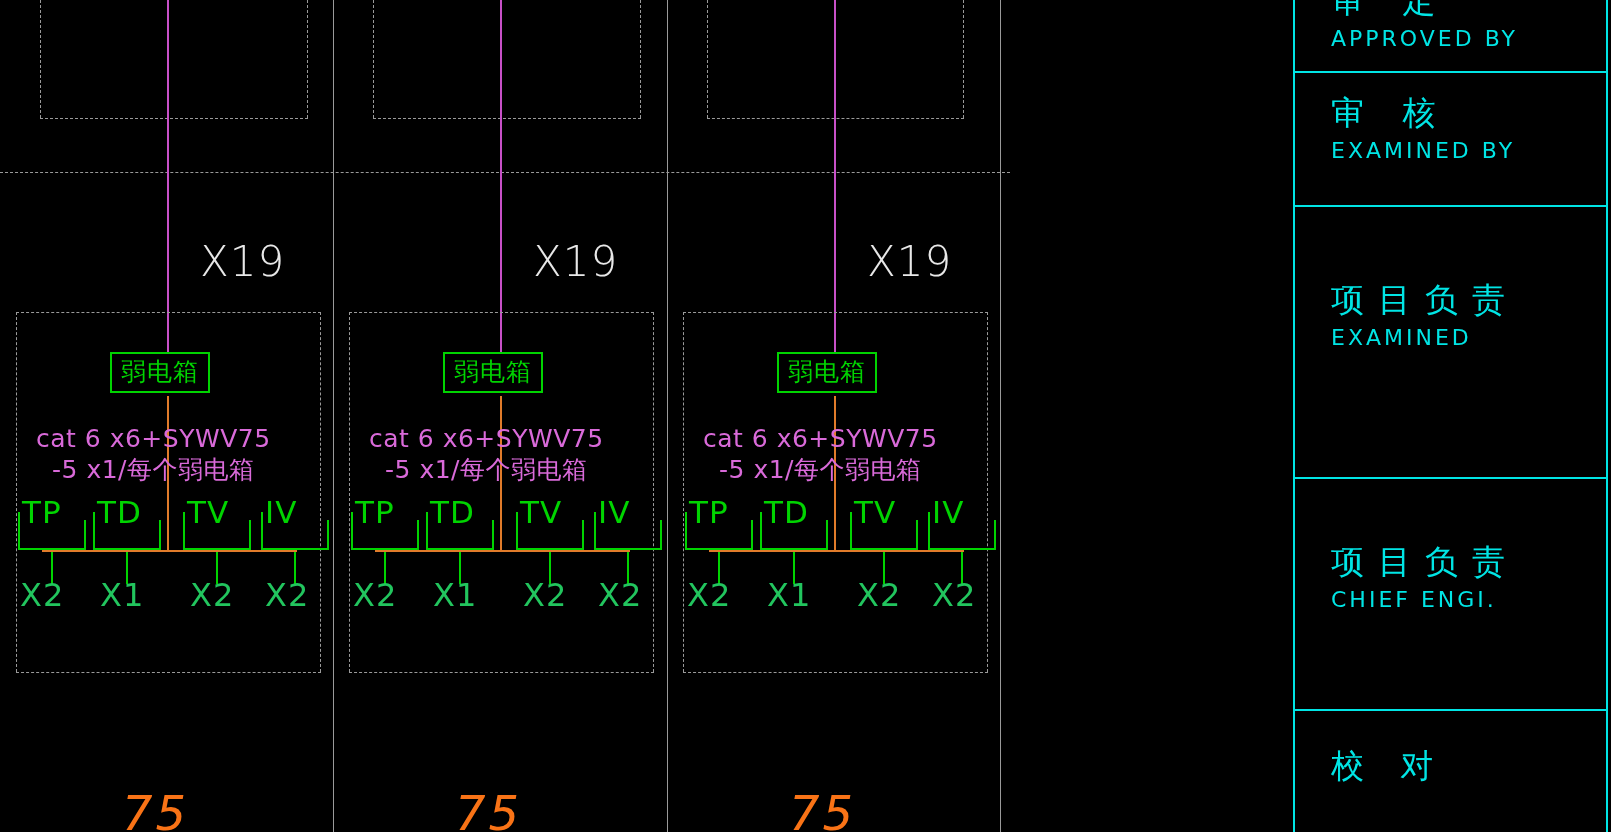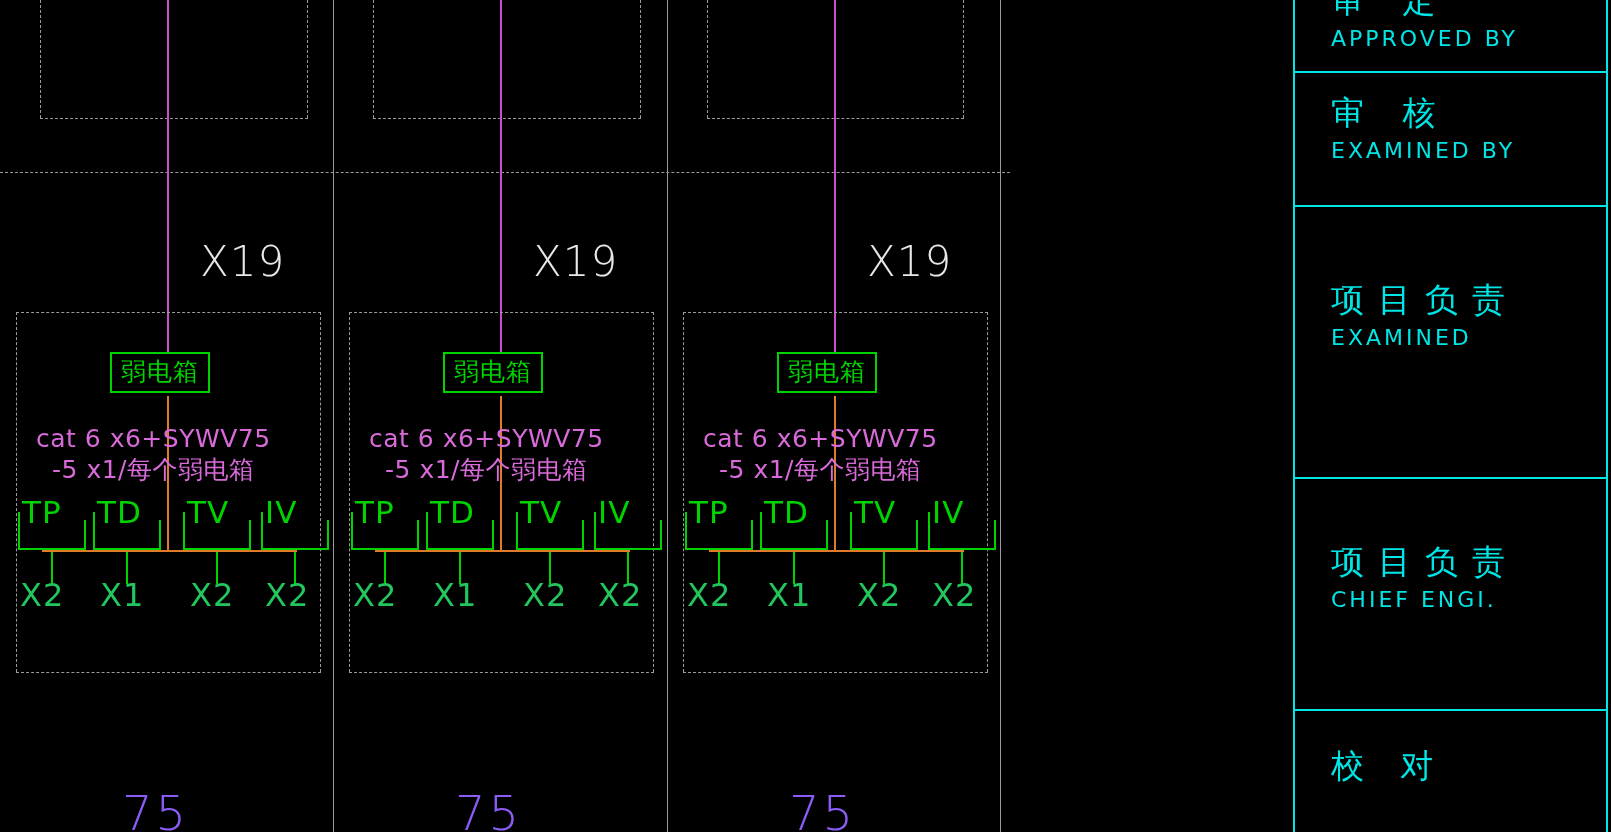--- a/index.html
+++ b/index.html
@@ -14,21 +14,21 @@
   .vline{position:absolute;width:1px;}
 
   .gray{background:#9a9a9a;}
 
   .dashv{
     position:absolute;width:0;border-left:1px dashed #9a9a9a;
   }
   .dashh{
     position:absolute;height:0;border-top:1px dashed #9a9a9a;
   }
-  .yellow{color:#8b5cf6;}
+  .yellow{color:#f97316;font-style:italic;}
 
   .x19{font-size:42px;color:#e8e8e8;font-weight:300;letter-spacing:1px;}
   .xlab{font-size:32px;color:#22c55e;font-weight:400;letter-spacing:1px;}
 
   .boxlabel{
     border:2px solid #00d400;color:#00d400;
     font-size:25px;line-height:1;padding:5px 9px 7px 9px;
     white-space:nowrap;letter-spacing:1px;
   }
   .cable-txt{

